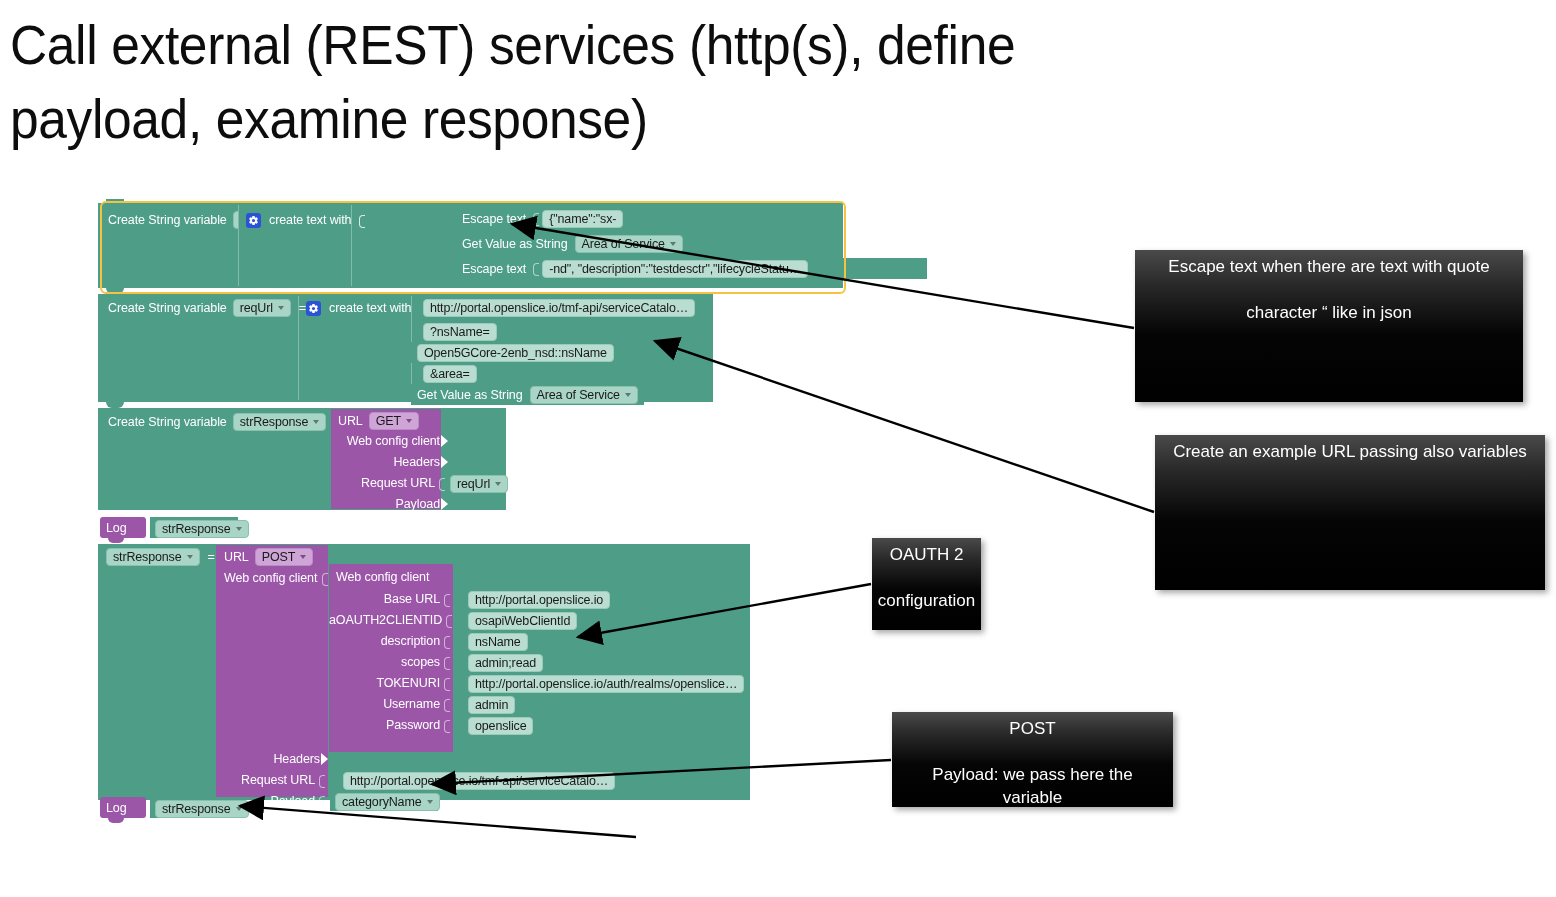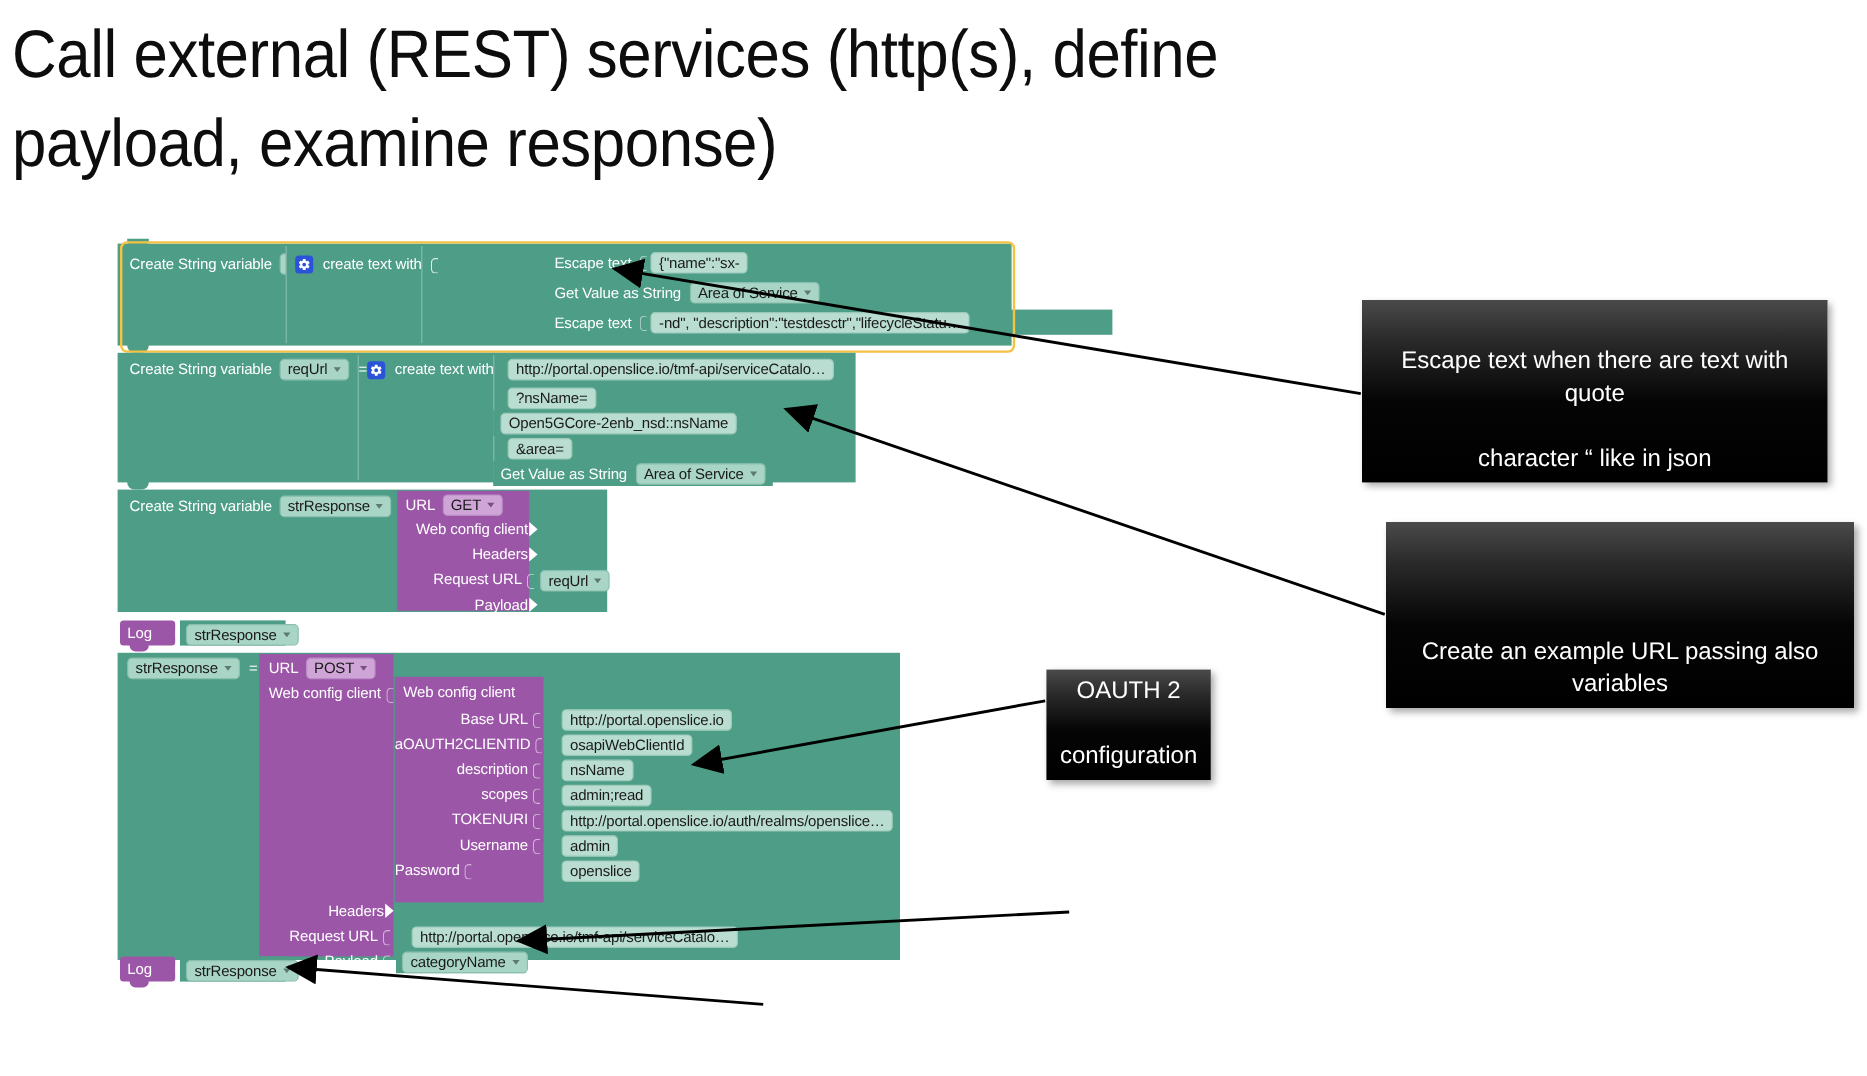--- a/index.html
+++ b/index.html
@@ -72,22 +72,22 @@
   }
 
   
   .subshell{position:absolute;background:#4e9e87;}
   .subline{position:absolute;background:rgba(255,255,255,.30);}
 
   
   .callout{
     position:absolute;box-sizing:border-box;
     background:linear-gradient(180deg,#4a4a4a 0%,#2a2a2a 22%,#050505 55%,#000000 100%);
-    color:#ffffff;display:flex;align-items:flex-end;justify-content:center;
-    text-align:center;font-size:20px;line-height:1.35;padding:6px 14px;
+    color:#ffffff;display:flex;align-items:flex-start;justify-content:center;
+    text-align:center;font-size:17px;line-height:1.35;padding:6px 14px;
     box-shadow:3px 3px 6px rgba(0,0,0,.35);
   }
   .callout span{display:block;}
 
   svg.arrows{position:absolute;left:0;top:0;width:1556px;height:897px;pointer-events:none;}
 </style>
 </head>
 <body>
 
 <div id="slide">
@@ -332,21 +332,21 @@
     <div class="blk green" style="left:357px;top:476px;width:268px;height:20px;"></div>
     <span class="chip txt" style="position:absolute;left:370px;top:478px;">http://portal.openslice.io/auth/realms/openslice…</span>
 
     <div class="blkrow" style="left:231px;top:499px;height:16px;width:124px;justify-content:flex-end;">
       <span class="lbl">Username</span>
       <span class="socket" style="margin-left:4px;"></span>
     </div>
     <div class="blk green" style="left:357px;top:497px;width:90px;height:20px;"></div>
     <span class="chip txt" style="position:absolute;left:370px;top:499px;">admin</span>
 
-    <div class="blkrow" style="left:231px;top:520px;height:16px;width:124px;">
+    <div class="blkrow" style="left:231px;top:520px;height:16px;width:124px;justify-content:flex-end;">
       <span class="lbl">Password</span>
       <span class="socket" style="margin-left:4px;"></span>
     </div>
     <div class="blk green" style="left:357px;top:518px;width:98px;height:20px;"></div>
     <span class="chip txt" style="position:absolute;left:370px;top:520px;">openslice</span>
 
     <div class="blkrow" style="left:118px;top:554px;height:16px;width:112px;justify-content:flex-end;">
       <span class="lbl">Headers</span>
       <span class="plug"></span>
     </div>
@@ -386,27 +386,34 @@
     <span>
       <span>Escape text when there are text with quote</span><br>
       <span>character “ like in json</span>
     </span>
   </div>
 
   <div class="callout" style="left:1155px;top:435px;width:390px;height:155px;">
     <span>Create an example URL passing also variables</span>
   </div>
 
-  <div class="callout" style="left:872px;top:538px;width:137px;height:92px;margin-top:20px;">
+  <div class="callout" style="left:872px;top:538px;width:109px;height:92px;">
     <span>
       <span>OAUTH 2</span><br>
       <span>configuration</span>
     </span>
   </div>
 
+  <div class="callout" style="left:892px;top:712px;width:281px;height:95px;">
+    <span>
+      <span>POST</span><br>
+      <span>Payload: we pass here the variable</span><br>
+      <span>which is a text (json</span>
+    </span>
+  </div>
 
 
   <svg class="arrows">
     <defs>
       <marker id="ah" markerWidth="13" markerHeight="13" refX="10" refY="5.2" orient="auto">
         <path d="M0,0 L11,5.2 L0,10.4 z" fill="#000"></path>
       </marker>
     </defs>
     <line x1="1134" y1="328" x2="512" y2="224" stroke="#000" stroke-width="2.4" marker-end="url(#ah)"></line>
     <line x1="1154" y1="512" x2="655" y2="341" stroke="#000" stroke-width="2.4" marker-end="url(#ah)"></line>

